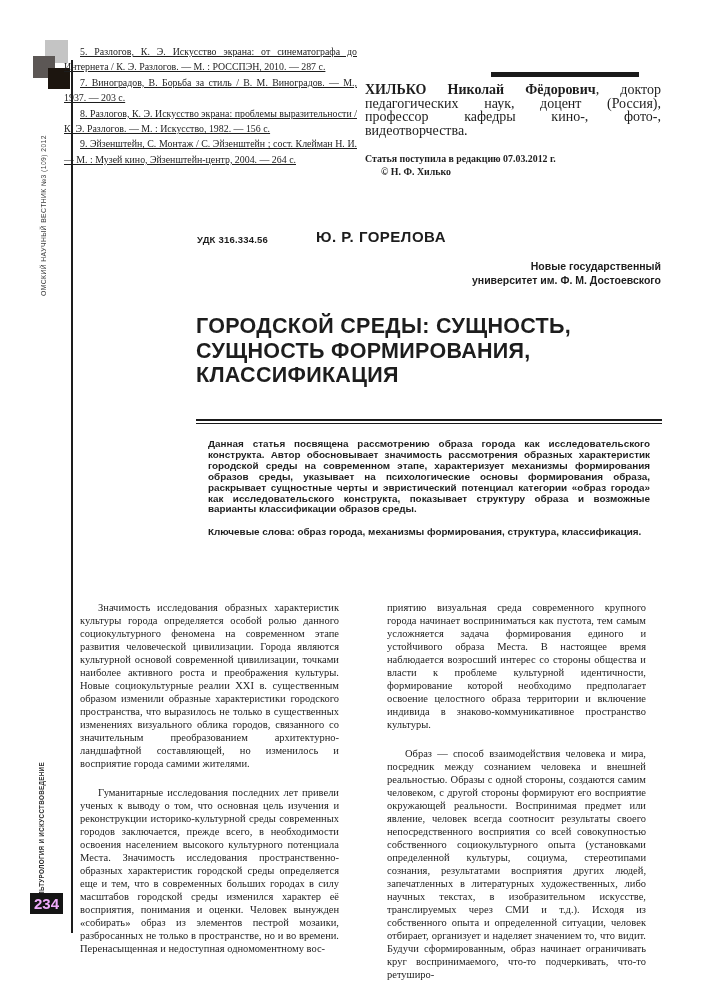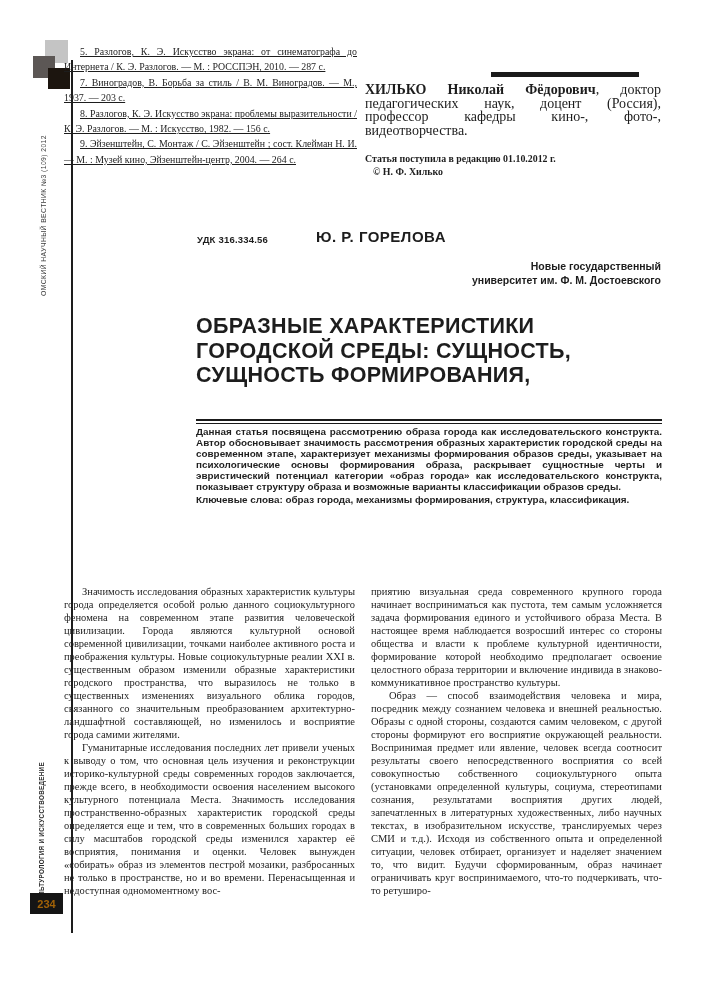--- a/index.html
+++ b/index.html
@@ -24,60 +24,60 @@
     color:#3c3c3c; text-align:center; white-space:nowrap;
   }
   .vtext-bottom {
     left:-21px; top:835px; width:128px; height:10px;
     transform:rotate(-90deg);
     font-family:"Liberation Sans", sans-serif; font-size:6.3px; font-weight:bold;
     letter-spacing:0.3px; color:#2e2e2e; text-align:center; white-space:nowrap;
   }
   .pagenum {
     left:30px; top:893px; width:33px; height:21px; background:#151515;
-    color:#a16207; font-family:"Liberation Sans", sans-serif; font-size:11px; font-weight:bold;
+    color:#f0abfc; font-family:"Liberation Sans", sans-serif; font-size:15px; font-weight:bold;
     display:flex; align-items:center; justify-content:center;
   }
 
   
   .refs { left:64px; top:44px; width:293px; font-size:9.9px; line-height:15.4px; text-align:justify; }
   .refs p { margin:0; text-indent:16px;text-decoration:underline; }
 
   
   .reviewer { left:365px; top:72px; width:296px; }
   .rev-bar { height:5px; background:#1a1a1a; width:148px; margin:0 22px 6px auto; }
   .rev-main, .rev-address { margin:0; font-size:14px; line-height:13.6px; text-align:justify; }
   .rev-name { font-weight:bold; }
   .rev-received { margin:16px 0 0 0; font-size:9.9px; font-weight:bold; }
-  .rev-copyright { margin:2px 0 0 8px; font-size:9.9px; font-weight:bold; }
+  .rev-copyright { margin:2px 0 0 16px; font-size:9.9px; font-weight:bold; }
 
   
   .udc-row { left:197px; top:228px; width:464px; display:flex; align-items:flex-start; }
   .udc { font-family:"Liberation Sans", sans-serif; font-weight:bold; font-size:9.5px; letter-spacing:0.2px; padding-top:6px; }
   .author-name { font-family:"Liberation Sans", sans-serif; font-weight:bold; font-size:15px; letter-spacing:0.5px;margin-left:48px; }
   .affiliation { left:197px; top:259px; width:464px; text-align:right;
     font-family:"Liberation Sans", sans-serif; font-weight:bold; font-size:10.5px; line-height:14px; }
   .title { left:196px; top:314px; width:466px;
     font-family:"Liberation Sans", sans-serif; font-weight:bold; font-size:21.5px; line-height:24.5px; letter-spacing:0.3px; }
   .title span { display:block; }
   .rule-double { left:196px; top:419px; width:466px; height:2px;
     border-top:2.5px solid #1a1a1a; border-bottom:1px solid #1a1a1a; }
 
   
   .abstract-block { left:196px; top:427px; width:466px;
     font-family:"Liberation Sans", sans-serif; font-weight:bold;
     font-size:9.9px; line-height:10.9px; text-align:justify; color:#1f1f1f; }
-  .abstract-block p { margin:0; }
+  .abstract-block p { margin:12px; }
   .abstract-block .keywords { margin-top:3px; }
 
   
   .bodycol { top:585px; width:291px; font-size:10.5px; line-height:13px; text-align:justify; }
   .col-left  { left:64px; }
   .col-right { left:371px; }
-  .bodycol p { margin:0; }
+  .bodycol p { margin:16px; }
   .bodycol p.indent { text-indent:18px; }
 </style>
 </head>
 <body>
 
 <div class="page">
 
   <div class="abs sq-light"></div>
   <div class="abs sq-dark"></div>
   <div class="abs sq-black"></div>
@@ -90,37 +90,37 @@
   <div class="abs refs">
     <p>5. Разлогов, К. Э. Искусство экрана: от синематографа до Интернета / К. Э. Разлогов. — М. : РОССПЭН, 2010. — 287 с.</p>
     <p>7. Виноградов, В. Борьба за стиль / В. М. Виноградов. — М., 1937. — 203 с.</p>
     <p>8. Разлогов, К. Э. Искусство экрана: проблемы выразительности / К. Э. Разлогов. — М. : Искусство, 1982. — 156 с.</p>
     <p>9. Эйзенштейн, С. Монтаж / С. Эйзенштейн ; сост. Клейман Н. И. — М. : Музей кино, Эйзенштейн-центр, 2004. — 264 с.</p>
   </div>
 
   <div class="abs reviewer">
     <div class="rev-bar"></div>
     <p class="rev-main"><span class="rev-name">ХИЛЬКО Николай Фёдорович</span><span>, доктор педагогических наук, доцент (Россия), профессор кафедры кино-, фото-, видеотворчества.</span></p>
-    <p class="rev-received">Статья поступила в редакцию 01.10.2012 г.</p>
+    <p class="rev-received">Статья поступила в редакцию 07.03.2012 г.</p>
     <p class="rev-copyright">© Н. Ф. Хилько</p>
   </div>
 
   <div class="abs udc-row">
     <span class="udc">УДК 316.334.56</span>
     <span class="author-name">Ю. Р. ГОРЕЛОВА</span>
   </div>
   <div class="abs affiliation">
     <div>Новые государственный</div>
     <div>университет им. Ф. М. Достоевского</div>
   </div>
 
   <h1 class="abs title" style="margin:0;">
-    <span>ОБРАЗНЫЕ ХАРАКТЕРИСТИКИ</span>
     <span>ГОРОДСКОЙ СРЕДЫ: СУЩНОСТЬ,</span>
     <span>СУЩНОСТЬ ФОРМИРОВАНИЯ,</span>
+    <span>КЛАССИФИКАЦИЯ</span>
   </h1>
   <div class="abs rule-double"></div>
 
   <div class="abs abstract-block">
     <p>Данная статья посвящена рассмотрению образа города как исследовательского конструкта. Автор обосновывает значимость рассмотрения образных характеристик городской среды на современном этапе, характеризует механизмы формирования образов среды, указывает на психологические основы формирования образа, раскрывает сущностные черты и эвристический потенциал категории «образ города» как исследовательского конструкта, показывает структуру образа и возможные варианты классификации образов среды.</p>
     <p class="keywords">Ключевые слова: образ города, механизмы формирования, структура, классификация.</p>
   </div>
 
   <div class="abs bodycol col-left">
     <p class="indent">Значимость исследования образных характеристик культуры города определяется особой ролью данного социокультурного феномена на современном этапе развития человеческой цивилизации. Города являются культурной основой современной цивилизации, точками наиболее активного роста и преображения культуры. Новые социокультурные реалии XXI в. существенным образом изменили образные характеристики городского пространства, что выразилось не только в существенных изменениях визуального облика городов, связанного со значительным преобразованием архитектурно-ландшафтной составляющей, но изменилось и восприятие города самими жителями.</p>

